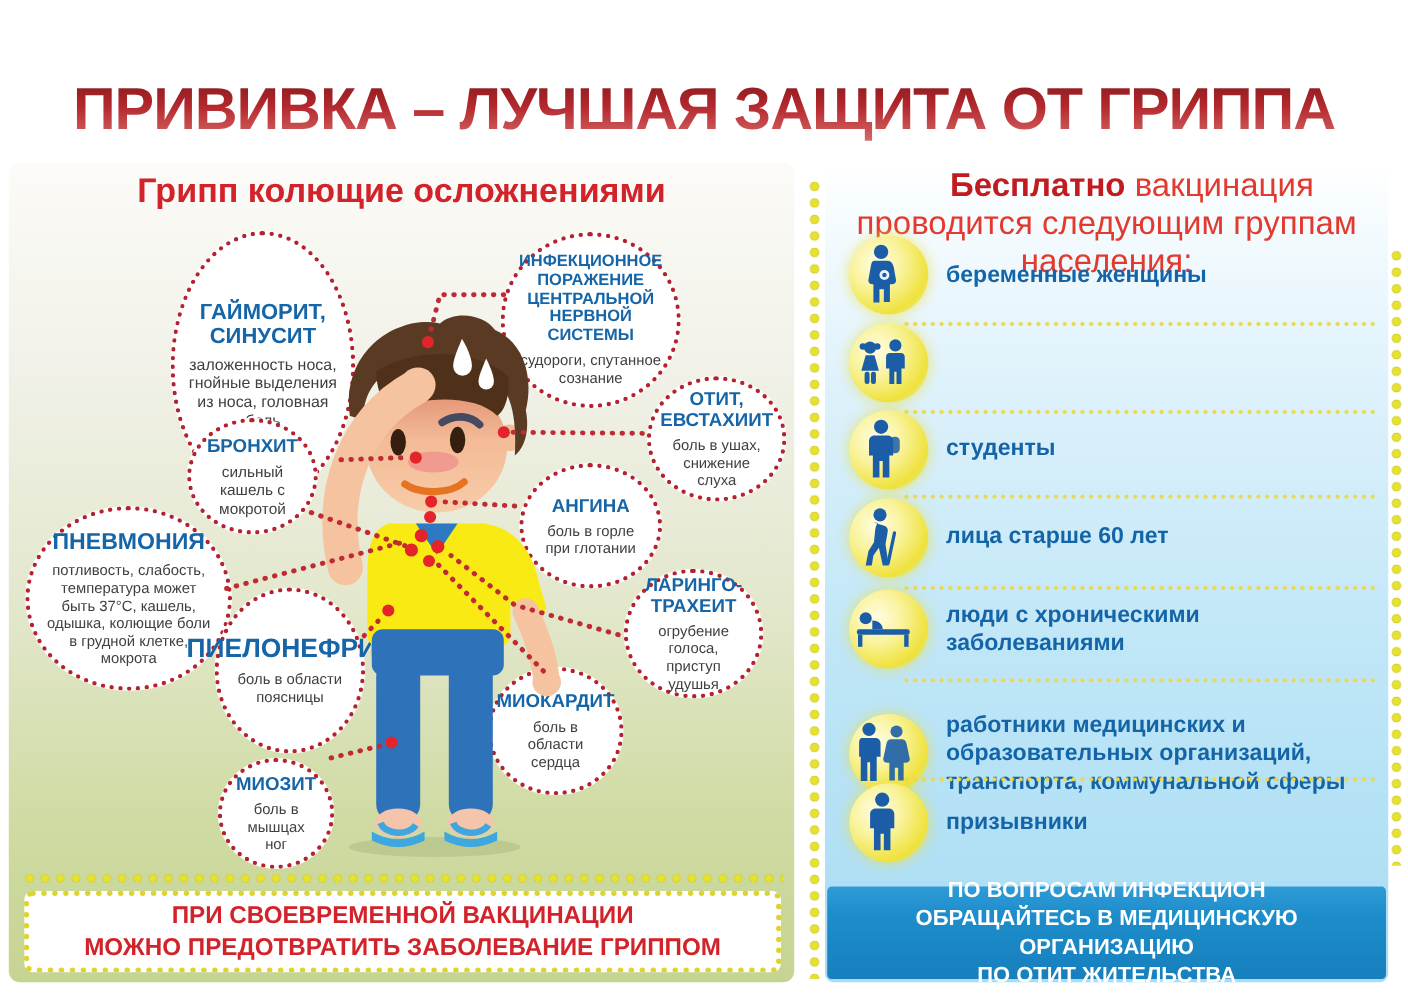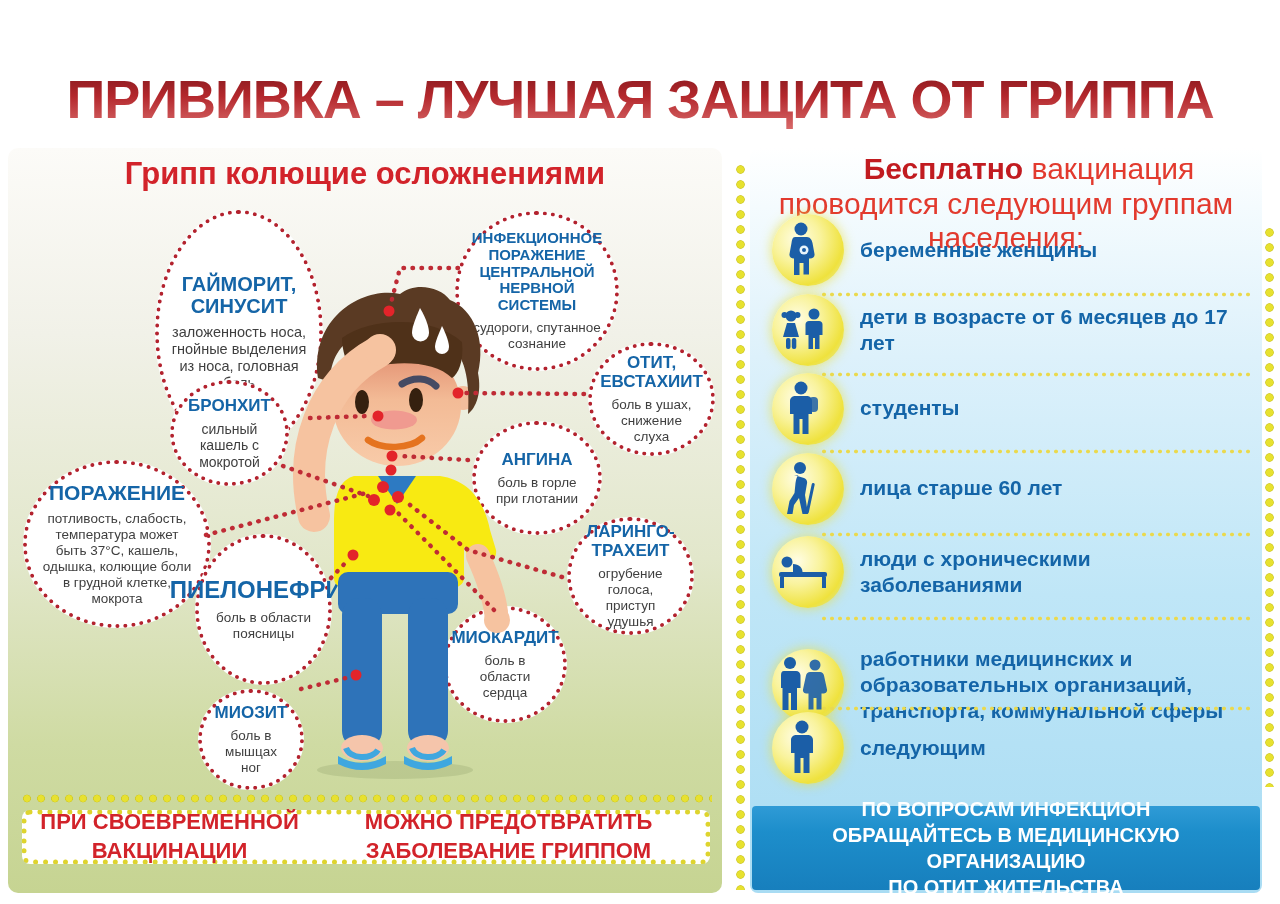--- a/index.html
+++ b/index.html
@@ -49,23 +49,23 @@
   .c9{left:190px;top:541px;width:106px;height:101px}
 
   #boy-svg{position:absolute;left:274px;top:130px;z-index:3;}
 
   .bead-row{
     position:absolute;left:12px;top:646px;width:692px;height:9px;z-index:4;
     background-image:radial-gradient(circle,#e7e12f 3px,#cfc823 3.6px,rgba(0,0,0,0) 4.2px);
     background-size:14px 9px;background-repeat:repeat-x;
   }
   .left-banner{
-    position:absolute;left:14px;top:662px;width:688px;height:54px;z-index:5;
+    position:absolute;left:14px;top:662px;width:688px;height:74px;z-index:5;
     background:#ffffff;border:5px dotted #ded42e;border-radius:8px;
-    display:flex;flex-direction:row;justify-content:center;align-items:center;
+    display:flex;flex-direction:column;justify-content:center;align-items:center;
     text-align:center;color:#d2232a;font-weight:700;font-size:22px;line-height:1.3;
   }
 
   
   #connectors{position:absolute;left:0;top:0;z-index:4;pointer-events:none;}
   .dotline{fill:none;stroke:#bf2b35;stroke-width:4.5;stroke-linecap:round;stroke-dasharray:0.5 8.5;}
   .pain-dot{fill:#e3242a;}
 
   
   .bead-col{
@@ -136,21 +136,21 @@
     </div>
     <div class="bubble c1">
       <div class="c-title">ИНФЕКЦИОН­НОЕ ПОРАЖЕНИЕ ЦЕНТРАЛЬНОЙ НЕРВНОЙ СИСТЕМЫ</div>
       <div class="c-desc">судороги, спутанное сознание</div>
     </div>
     <div class="bubble c3">
       <div class="c-title">БРОНХИТ</div>
       <div class="c-desc">сильный кашель с мокротой</div>
     </div>
     <div class="bubble c4">
-      <div class="c-title">ПОРАЖЕНИЕ</div>
+      <div class="c-title">ПНЕВМОНИЯ</div>
       <div class="c-desc">потливость, слабость, температура может быть 37°С, кашель, одышка, колющие боли в грудной клетке, мокрота</div>
     </div>
     <div class="bubble c5">
       <div class="c-title">АНГИНА</div>
       <div class="c-desc">боль в горле при глотании</div>
     </div>
     <div class="bubble c6">
       <div class="c-title">ЛАРИНГО-ТРАХЕИТ</div>
       <div class="c-desc">огрубение голоса, приступ удушья</div>
     </div>
@@ -277,21 +277,20 @@
           <circle class="icon-fill" cx="12" cy="12" r="5.5"></circle>
           <circle class="icon-fill" cx="5.5" cy="11" r="3"></circle>
           <circle class="icon-fill" cx="18.5" cy="11" r="3"></circle>
           <path class="icon-fill" d="M8 19 h8 l4 14 H4 Z"></path>
           <rect class="icon-fill" x="7" y="34" width="4.5" height="11" rx="2"></rect>
           <rect class="icon-fill" x="12.8" y="34" width="4.5" height="11" rx="2"></rect>
           <circle class="icon-fill" cx="35" cy="10" r="5.5"></circle>
           <path class="icon-fill" d="M30 17 h10 c2 0 3.5 1.5 3.5 3.5 V31 h-3 v14 h-4.5 V34 h-2 v11 H29.5 V31 h-3 v-10.5 C26.5 18.5 28 17 30 17 Z"></path>
         </svg>
       </div>
-      <div class="group-label">дети в возрасте от 6 месяцев до 17 лет</div>
     </div>
     <div class="dotsep s2"></div>
 
     <div class="group-row r3">
       <div class="g-icon">
         <span class="g-ball"></span>
         <svg width="40" height="58" viewBox="0 0 40 58">
           <rect class="icon-fill" x="26" y="17" width="9" height="15" rx="4" opacity="0.85"></rect>
           <circle class="icon-fill" cx="18" cy="8" r="6.5"></circle>
           <path class="icon-fill" d="M12 16 h12 c2.8 0 5 2.2 5 5 v13 h-3.5 v20 h-6 V39 h-3 v15 h-6 V34 H7 V21 c0-2.8 2.2-5 5-5 Z"></path>
@@ -344,21 +343,21 @@
     <div class="dotsep s6"></div>
 
     <div class="group-row r7">
       <div class="g-icon">
         <span class="g-ball"></span>
         <svg width="40" height="58" viewBox="0 0 40 58">
           <circle class="icon-fill" cx="19" cy="8" r="6.5"></circle>
           <path class="icon-fill" d="M13 16 h12 c2.8 0 5 2.2 5 5 v13 h-3.5 v20 h-6 V39 h-3 v15 h-6 V34 H8 V21 c0-2.8 2.2-5 5-5 Z"></path>
         </svg>
       </div>
-      <div class="group-label">следующим</div>
+      <div class="group-label">призывники</div>
     </div>
 
     <div class="right-banner">
       <div>ПО ВОПРОСАМ ИНФЕКЦИОН</div>
       <div>ОБРАЩАЙТЕСЬ В МЕДИЦИНСКУЮ ОРГАНИЗАЦИЮ</div>
       <div>ПО ОТИТ ЖИТЕЛЬСТВА</div>
     </div>
   </div>
 
 </div>

